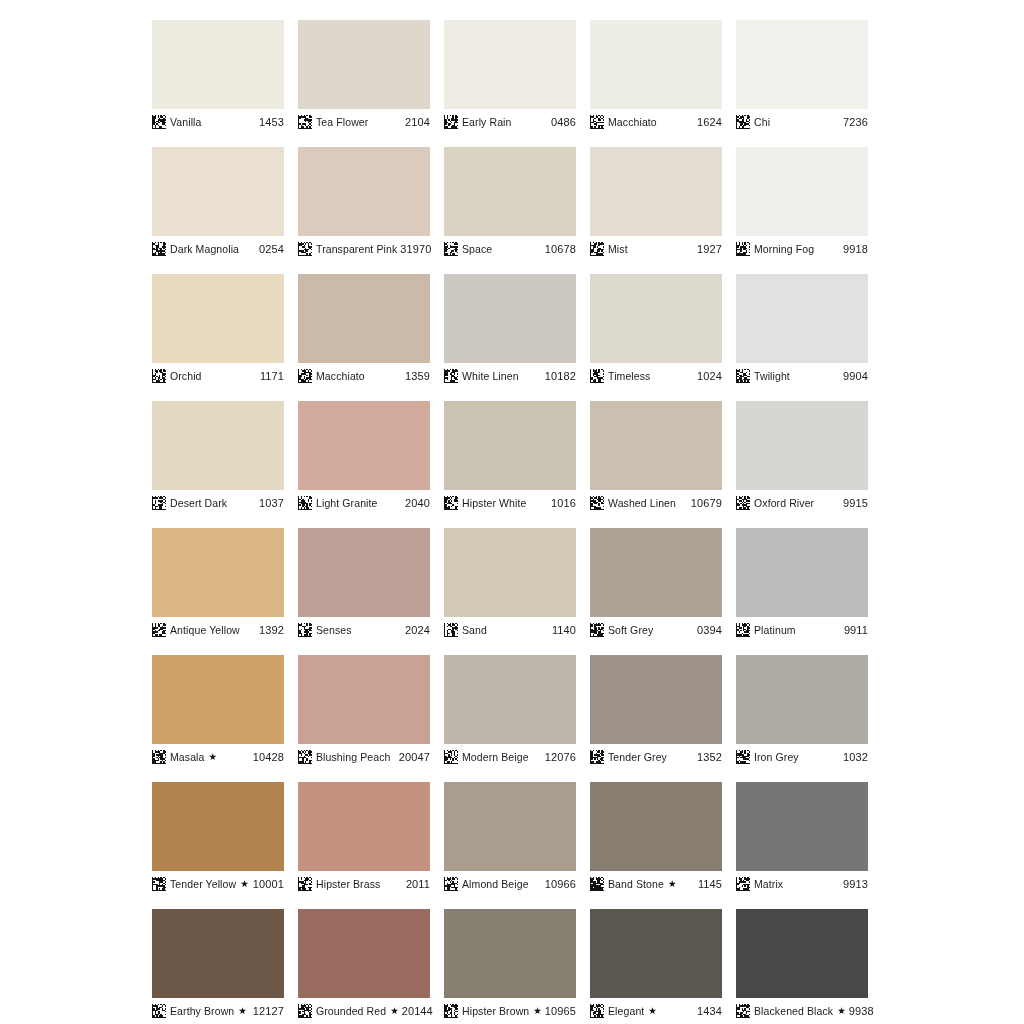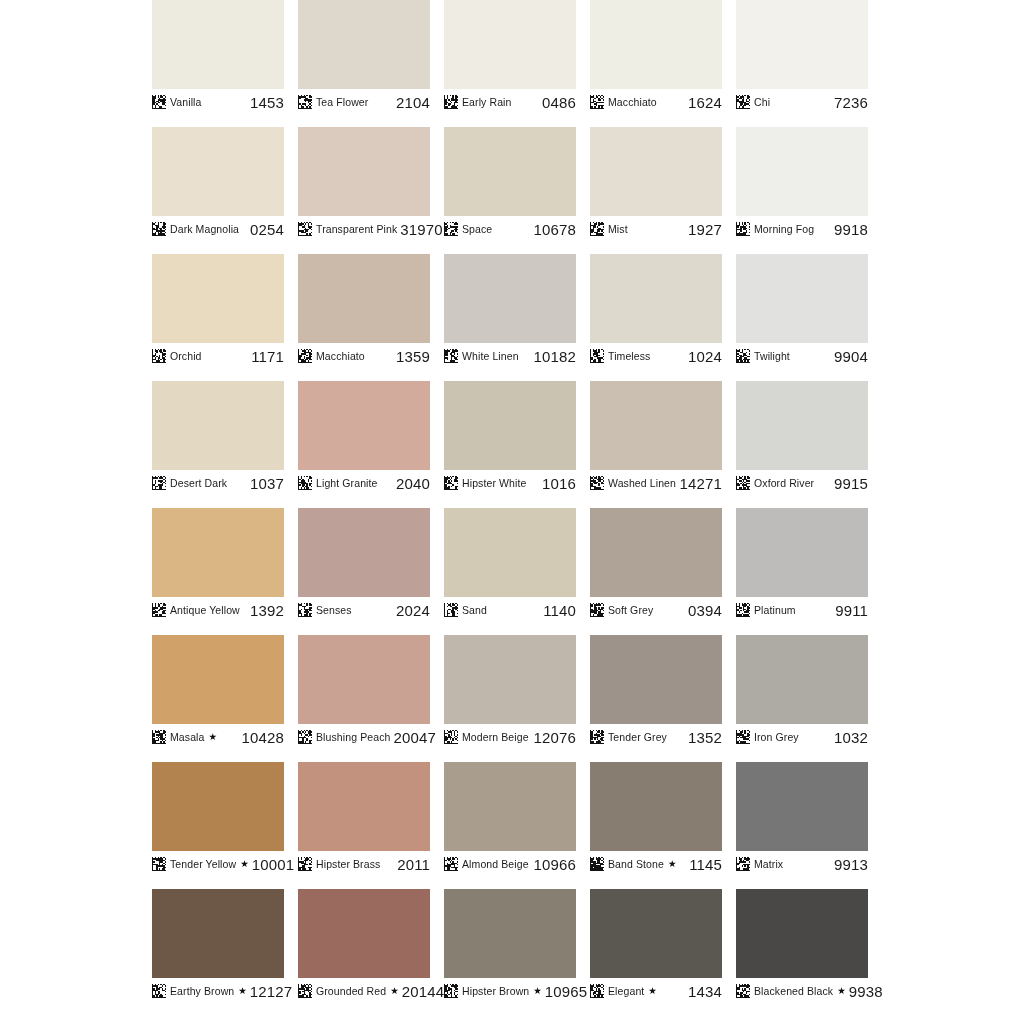--- a/index.html
+++ b/index.html
@@ -12,21 +12,21 @@
     overflow: hidden;
   }
   body {
     font-family: "Liberation Sans", sans-serif;
     -webkit-font-smoothing: antialiased;
   }
 
   #swatch-grid {
     position: absolute;
     left: 152px;
-    top: 0;
+    top: 20px;
     width: 718px;
     display: grid;
     grid-template-columns: repeat(5, 132px);
     column-gap: 14px;
     row-gap: 17px;
   }
 
   .swatch-cell {
     width: 132px;
     display: flex;
@@ -69,21 +69,21 @@
     margin-left: 4px;
     line-height: 1;
   }
 
   .swatch-spacer {
     flex: 1 1 auto;
     min-width: 3px;
   }
 
   .swatch-code {
-    font-size: 15px;
+    font-size: 11px;
     color: #1b1b1b;
     white-space: nowrap;
     line-height: 1;
     letter-spacing: 0.01em;
   }
 </style>
 </head>
 <body>
 
 <div id="swatch-grid">
@@ -1469,21 +1469,21 @@
               <rect x="4" y="9" width="1" height="1"></rect>
               <rect x="5" y="9" width="1" height="1"></rect>
               <rect x="6" y="9" width="1" height="1"></rect>
               <rect x="7" y="9" width="1" height="1"></rect>
               <rect x="8" y="9" width="1" height="1"></rect>
               <rect x="9" y="9" width="1" height="1"></rect>
             </g>
           </svg></span>
         <span class="swatch-name">Washed Linen</span>
         <span class="swatch-spacer"></span>
-        <span class="swatch-code">14271</span>
+        <span class="swatch-code">10679</span>
       </div>
     </div>
     <div class="swatch-cell">
       <div class="swatch-patch" style="background: rgb(214, 214, 211);"></div>
       <div class="swatch-label-row">
         <span class="dm-icon"><svg viewBox="0 0 10 10" width="14" height="14" shape-rendering="crispEdges" xmlns="http://www.w3.org/2000/svg">
             <rect width="10" height="10" fill="#ffffff"></rect>
             <g fill="#121212">
               <rect x="0" y="0" width="1" height="1"></rect>
               <rect x="2" y="0" width="1" height="1"></rect>

